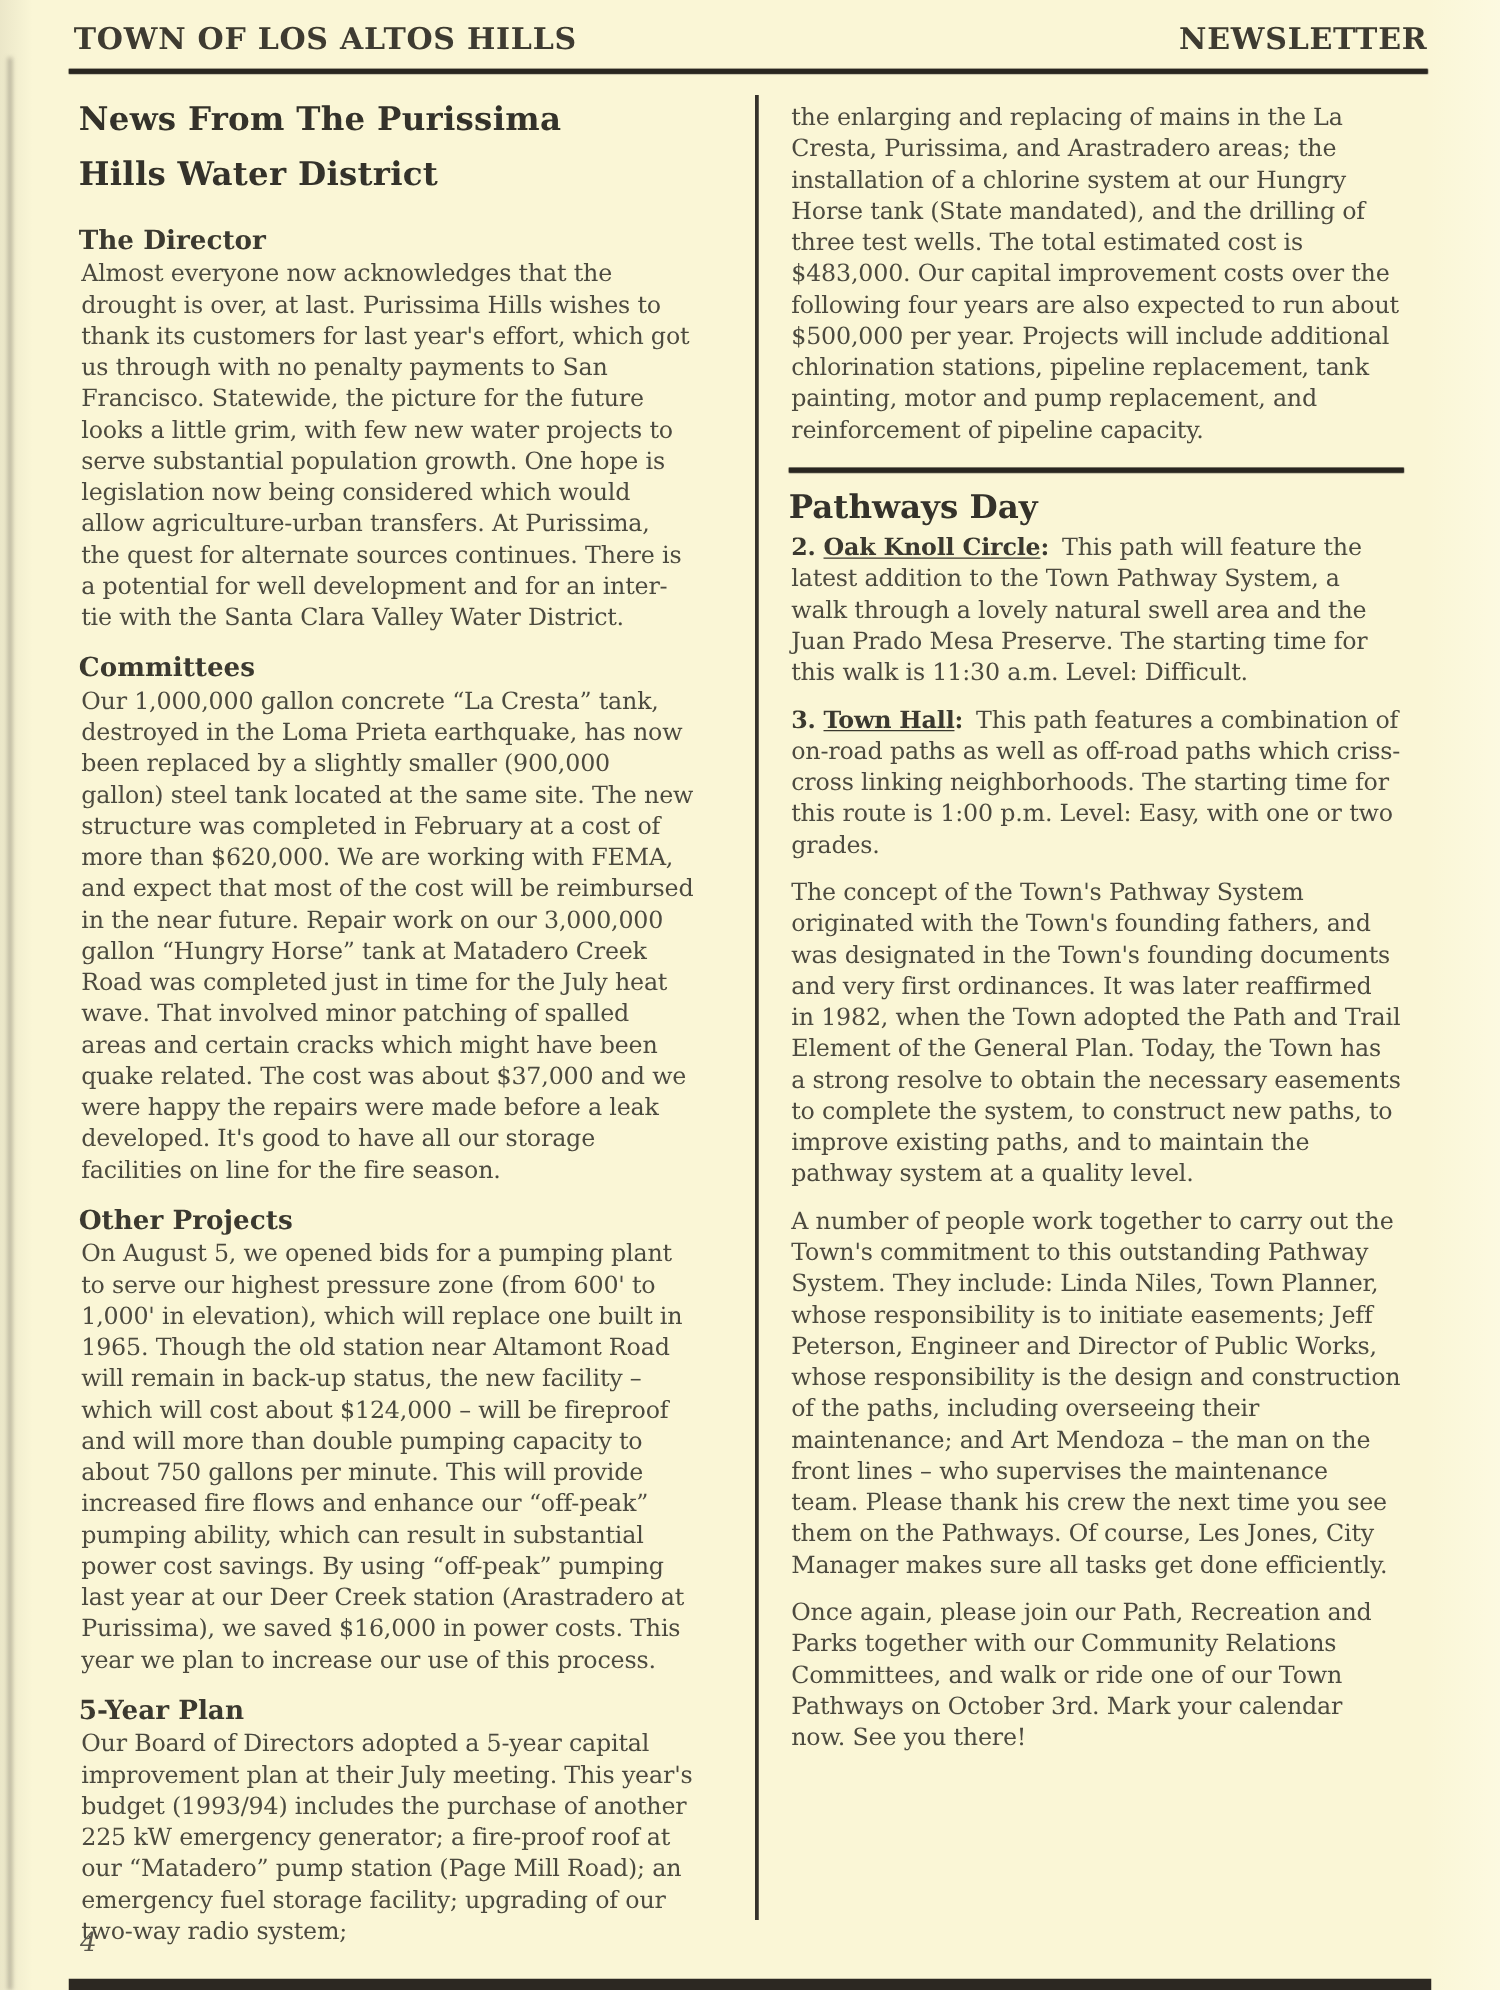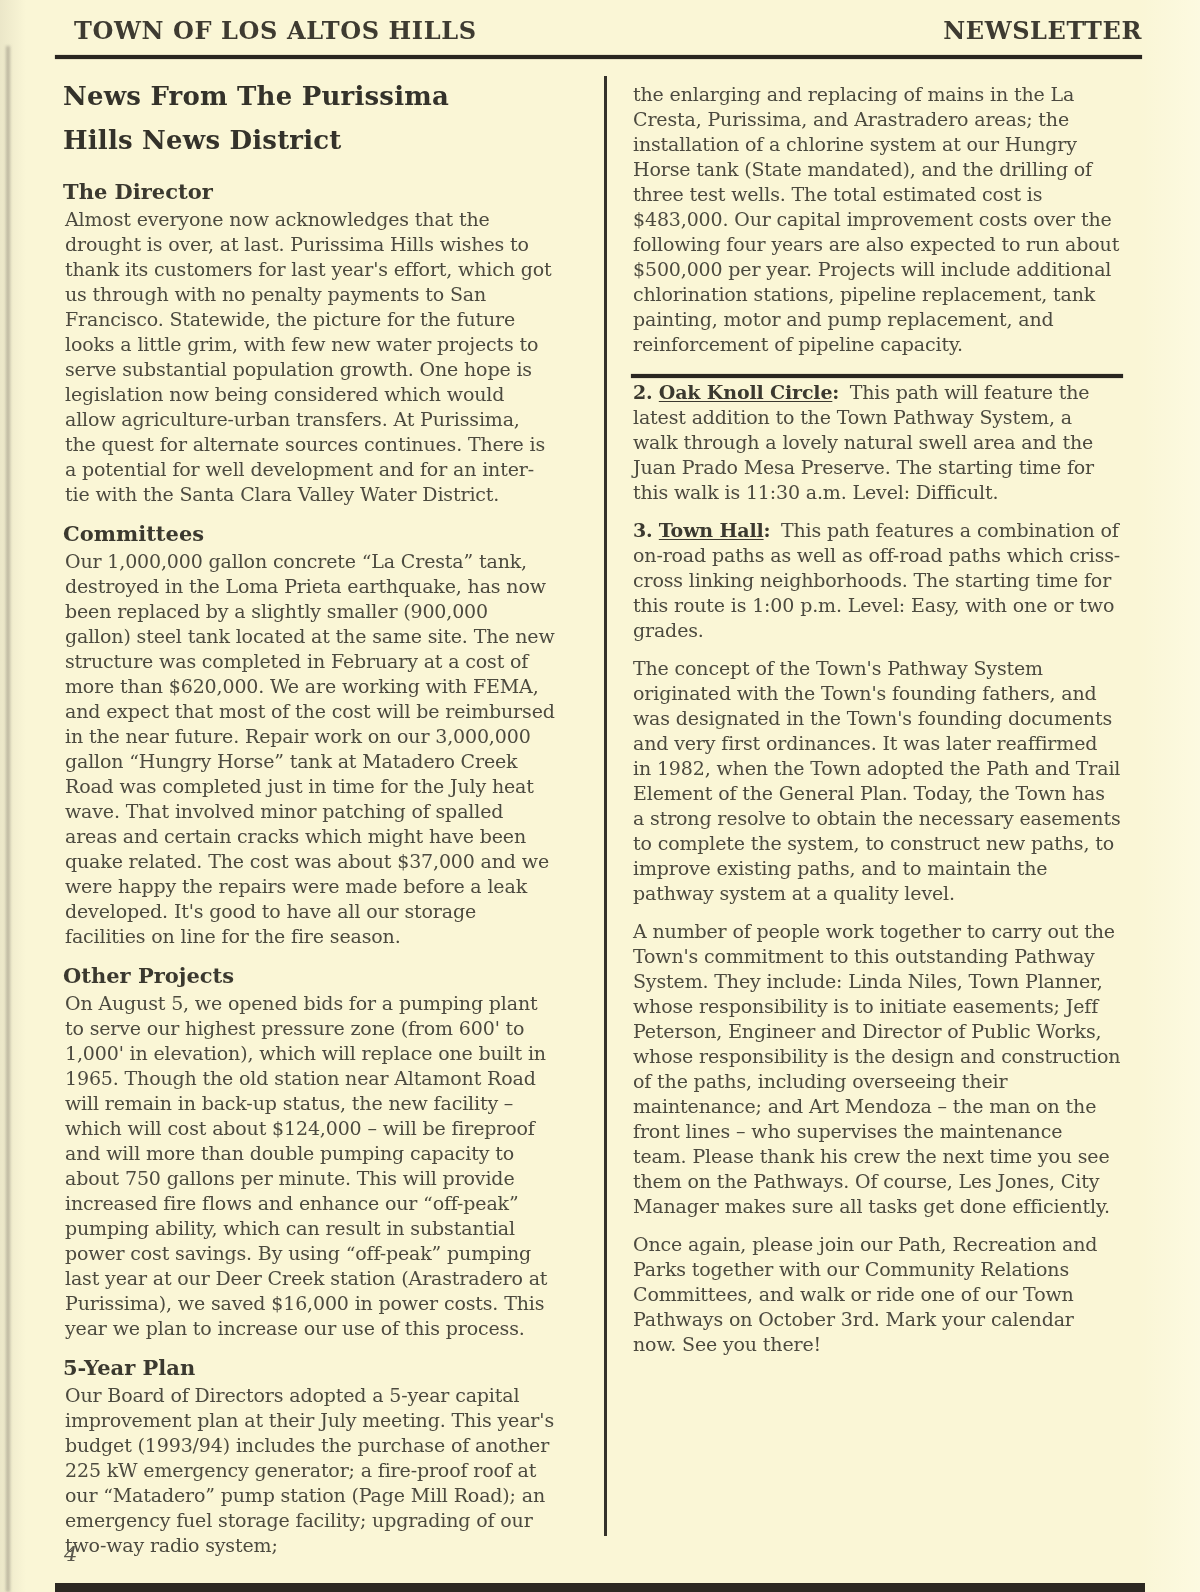--- a/index.html
+++ b/index.html
@@ -14,21 +14,21 @@
       linear-gradient(270deg, rgba(255,253,235,0.5) 0px, rgba(250,246,214,0) 60px);
     font-family:"DejaVu Serif","Liberation Serif",serif;
     color:#4c4a3f;
     overflow:hidden;
   }
   .edge-shadow-left {
     position:absolute; left:6px; top:46px; bottom:0; width:4px;
     background:rgba(110,106,92,0.40); filter:blur(1.5px);
   }
   .masthead {
-    position:absolute; top:16px; left:74px; right:58px;
+    position:absolute; top:16px; left:59px; right:58px;
     display:flex; justify-content:space-between; align-items:baseline;
     font-weight:bold; font-size:24px; letter-spacing:0.6px; color:#3e3b31;
   }
   .header-rule {
     position:absolute; top:55px; left:55px; width:1087px; height:4px;
     background:#292620; box-shadow:0 0 1px #292620;
   }
   .column-divider {
     position:absolute; left:604px; top:76px; height:1460px; width:3px;
     background:#35322b;
@@ -87,41 +87,42 @@
     <span>TOWN OF LOS ALTOS HILLS</span>
     <span>NEWSLETTER</span>
   </div>
 
   <div class="header-rule"></div>
   <div class="column-divider"></div>
 
   <section class="col col-left">
     <h1 class="article-title">
       <span>News From The Purissima</span><br>
-      <span>Hills News District</span>
+      <span>Hills Water District</span>
     </h1>
 
     <h2 class="sec-head">The Director</h2>
     <p class="body">Almost everyone now acknowledges that the drought is over, at last. Purissima Hills wishes to thank its customers for last year's effort, which got us through with no penalty payments to San Francisco. Statewide, the picture for the future looks a little grim, with few new water projects to serve substantial population growth. One hope is legislation now being considered which would allow agriculture-urban transfers. At Purissima, the quest for alternate sources continues. There is a potential for well development and for an inter-tie with the Santa Clara Valley Water District.</p>
 
     <h2 class="sec-head">Committees</h2>
     <p class="body">Our 1,000,000 gallon concrete “La Cresta” tank, destroyed in the Loma Prieta earthquake, has now been replaced by a slightly smaller (900,000 gallon) steel tank located at the same site. The new structure was completed in February at a cost of more than $620,000. We are working with FEMA, and expect that most of the cost will be reimbursed in the near future. Repair work on our 3,000,000 gallon “Hungry Horse” tank at Matadero Creek Road was completed just in time for the July heat wave. That involved minor patching of spalled areas and certain cracks which might have been quake related. The cost was about $37,000 and we were happy the repairs were made before a leak developed. It's good to have all our storage facilities on line for the fire season.</p>
 
     <h2 class="sec-head">Other Projects</h2>
     <p class="body">On August 5, we opened bids for a pumping plant to serve our highest pressure zone (from 600' to 1,000' in elevation), which will replace one built in 1965. Though the old station near Altamont Road will remain in back-up status, the new facility – which will cost about $124,000 – will be fireproof and will more than double pumping capacity to about 750 gallons per minute. This will provide increased fire flows and enhance our “off-peak” pumping ability, which can result in substantial power cost savings. By using “off-peak” pumping last year at our Deer Creek station (Arastradero at Purissima), we saved $16,000 in power costs. This year we plan to increase our use of this process.</p>
 
     <h2 class="sec-head">5-Year Plan</h2>
     <p class="body">Our Board of Directors adopted a 5-year capital improvement plan at their July meeting. This year's budget (1993/94) includes the purchase of another 225 kW emergency generator; a fire-proof roof at our “Matadero” pump station (Page Mill Road); an emergency fuel storage facility; upgrading of our two-way radio system;</p>
   </section>
 
   <section class="col col-right">
     <p class="body">the enlarging and replacing of mains in the La Cresta, Purissima, and Arastradero areas; the installation of a chlorine system at our Hungry Horse tank (State mandated), and the drilling of three test wells. The total estimated cost is $483,000. Our capital improvement costs over the following four years are also expected to run about $500,000 per year. Projects will include additional chlorination stations, pipeline replacement, tank painting, motor and pump replacement, and reinforcement of pipeline capacity.</p>
 
     <div class="section-rule"></div>
 
+    <h2 class="pathways-title">Pathways Day</h2>
 
     <p class="body">
       <span class="item-lead"><span class="item-num">2.</span><span class="underlined">Oak Knoll Circle</span><span>:</span></span><span>This path will feature the latest addition to the Town Pathway System, a walk through a lovely natural swell area and the Juan Prado Mesa Preserve. The starting time for this walk is 11:30 a.m. Level: Difficult.</span>
     </p>
 
     <p class="body">
       <span class="item-lead"><span class="item-num">3.</span><span class="underlined">Town Hall</span><span>:</span></span><span>This path features a combination of on-road paths as well as off-road paths which criss-cross linking neighborhoods. The starting time for this route is 1:00 p.m. Level: Easy, with one or two grades.</span>
     </p>
 
     <p class="body">The concept of the Town's Pathway System originated with the Town's founding fathers, and was designated in the Town's founding documents and very first ordinances. It was later reaffirmed in 1982, when the Town adopted the Path and Trail Element of the General Plan. Today, the Town has a strong resolve to obtain the necessary easements to complete the system, to construct new paths, to improve existing paths, and to maintain the pathway system at a quality level.</p>

